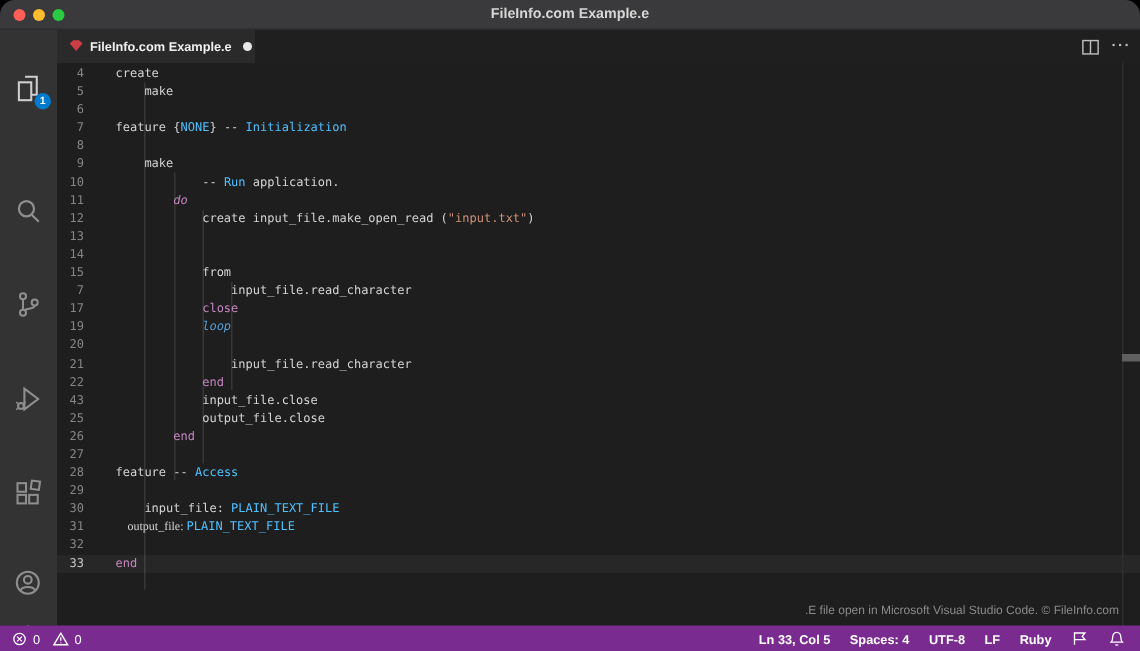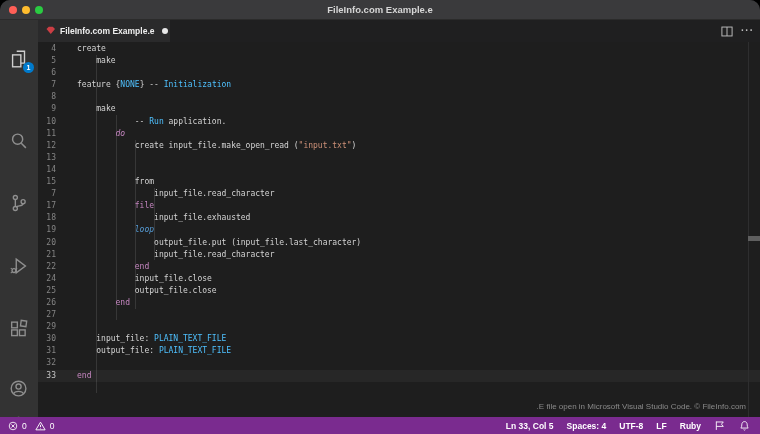--- a/index.html
+++ b/index.html
@@ -197,69 +197,68 @@
         <div class="row">
           <span class="ln">15</span>
           <span class="code"><span style="color: rgb(212, 212, 212);">            from</span></span>
         </div>
         <div class="row">
           <span class="ln">7</span>
           <span class="code"><span style="color: rgb(212, 212, 212);">                input_file.read_character</span></span>
         </div>
         <div class="row">
           <span class="ln">17</span>
-          <span class="code"><span style="color: rgb(212, 212, 212);">            </span><span style="color: rgb(197, 134, 192);">file</span></span>
-        </div>
-        <div class="row">
-          <span class="ln">18</span>
-          <span class="code"><span style="color: rgb(212, 212, 212);">                input_file.exhausted</span></span>
+          <span class="code"><span style="color: rgb(212, 212, 212);">            </span><span style="color: rgb(197, 134, 192);">close</span></span>
         </div>
         <div class="row">
           <span class="ln">19</span>
           <span class="code"><span style="color: rgb(212, 212, 212);">            </span><span style="color: rgb(86, 156, 214); font-style: italic;">loop</span></span>
         </div>
         <div class="row">
           <span class="ln">20</span>
-          <span class="code"><span style="color: rgb(212, 212, 212);">                output_file.put (input_file.last_character)</span></span>
         </div>
         <div class="row">
           <span class="ln">21</span>
           <span class="code"><span style="color: rgb(212, 212, 212);">                input_file.read_character</span></span>
         </div>
         <div class="row">
           <span class="ln">22</span>
           <span class="code"><span style="color: rgb(212, 212, 212);">            </span><span style="color: rgb(197, 134, 192);">end</span></span>
         </div>
         <div class="row">
-          <span class="ln">24</span>
+          <span class="ln">43</span>
           <span class="code"><span style="color: rgb(212, 212, 212);">            input_file.close</span></span>
         </div>
         <div class="row">
           <span class="ln">25</span>
           <span class="code"><span style="color: rgb(212, 212, 212);">            output_file.close</span></span>
         </div>
         <div class="row">
           <span class="ln">26</span>
           <span class="code"><span style="color: rgb(212, 212, 212);">        </span><span style="color: rgb(197, 134, 192);">end</span></span>
         </div>
         <div class="row">
           <span class="ln">27</span>
           <span class="code"></span>
         </div>
         <div class="row">
+          <span class="ln">28</span>
+          <span class="code"><span style="color: rgb(212, 212, 212);">feature -- </span><span style="color: rgb(79, 193, 255);">Access</span></span>
+        </div>
+        <div class="row">
           <span class="ln">29</span>
           <span class="code"></span>
         </div>
         <div class="row">
           <span class="ln">30</span>
           <span class="code"><span style="color: rgb(212, 212, 212);">    input_file: </span><span style="color: rgb(79, 193, 255);">PLAIN_TEXT_FILE</span></span>
         </div>
         <div class="row">
           <span class="ln">31</span>
-          <span class="code"><span style="color: rgb(212, 212, 212);">    output_file: </span><span style="color: rgb(79, 193, 255);">PLAIN_TEXT_FILE</span></span>
+          <span class="code"><span style="color: rgb(212, 212, 212); font-family: Liberation Serif, serif;">    output_file: </span><span style="color: rgb(79, 193, 255);">PLAIN_TEXT_FILE</span></span>
         </div>
         <div class="row">
           <span class="ln">32</span>
           <span class="code"></span>
         </div>
         <div class="row active">
           <span class="ln">33</span>
           <span class="code"><span style="color: rgb(197, 134, 192);">end</span></span>
         </div>
       </div>

